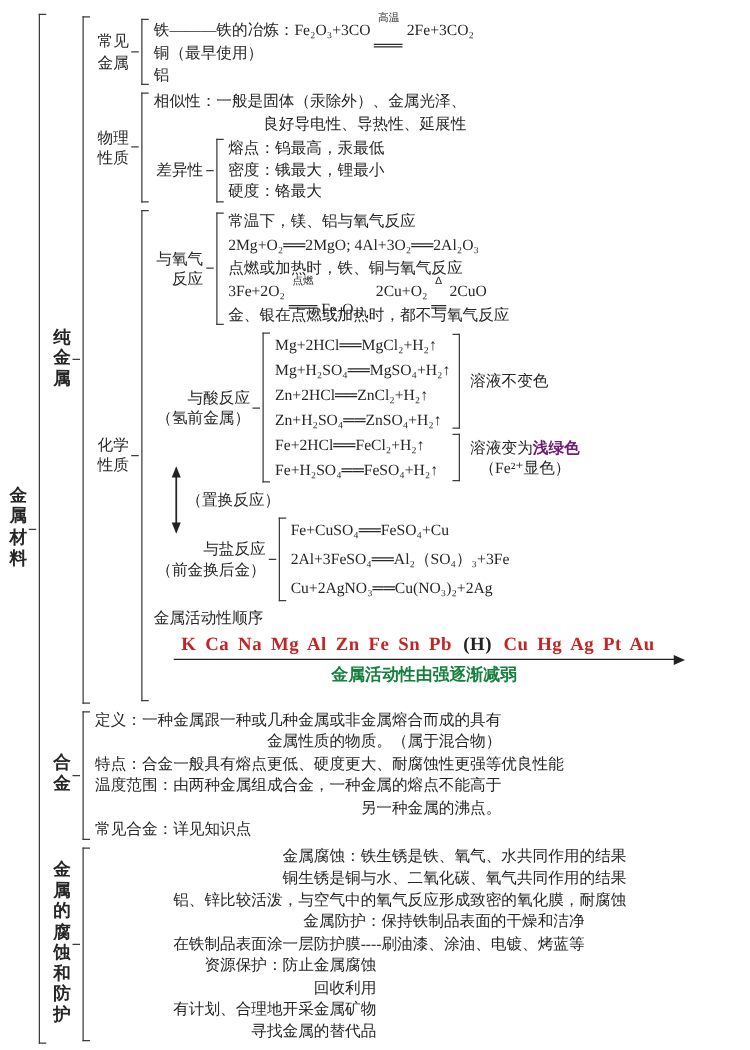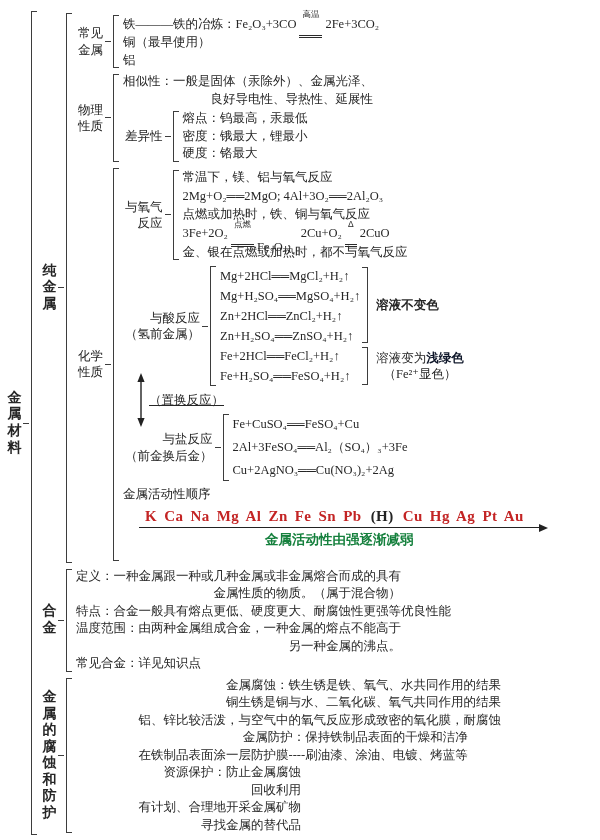--- a/index.html
+++ b/index.html
@@ -24,23 +24,23 @@
   .eq{height:20px;display:flex;align-items:center;font-size:12.5px;white-space:nowrap;}
   .eqs{height:23px;display:flex;align-items:center;font-size:12.5px;white-space:nowrap;}
   
   .cond{display:inline-block;font-size:8.5px;font-weight:400;line-height:1.05;
         font-family:"Liberation Sans","DejaVu Sans",sans-serif;
         border-bottom:3px double #2a2a2a;padding:0 3px 16px 3px;margin:0 3px;vertical-align:-3px;}
   
   .ann{margin-left:4px;white-space:nowrap;}
   .ann2{margin-left:4px;line-height:1.3;white-space:nowrap;}
   .ann2sub{text-align:center;}
-  .green{color:#0f172a;font-weight:700;}
-  
-  .swap-row{height:22px;display:flex;align-items:center;margin-left:12px;position:relative;text-decoration:underline;}
+  .green{color:#701a75;font-weight:700;}
+  
+  .swap-row{height:22px;display:flex;align-items:center;margin-left:12px;position:relative;}
   .dbl-arrow{margin:-16px 2px -16px 0;}
   
   .series-block{display:flex;flex-direction:column;margin:4px 0 13px 16px;}
   .series-text{position:relative;font-weight:700;color:#c32424;font-size:15px;
                letter-spacing:.4px;word-spacing:3px;white-space:nowrap;
                border-bottom:1.6px solid #222;padding:0 16px 2px 6px;}
   .series-text .hblack{color:#222;margin:0 2px;}
   .series-text::after{content:"";position:absolute;right:-8px;bottom:-5.5px;
                border-left:9px solid #222;border-top:4px solid transparent;border-bottom:4px solid transparent;}
   .series-caption{align-self:center;color:#15803d;font-weight:700;font-size:13.5px;margin-top:3px;}
@@ -135,21 +135,21 @@
                 <div class="brL"></div>
                 <div class="kids">
                   <div class="eq">Mg+2HCl══MgCl₂+H₂↑</div>
                   <div class="eq">Mg+H₂SO₄══MgSO₄+H₂↑</div>
                   <div class="eq">Zn+2HCl══ZnCl₂+H₂↑</div>
                   <div class="eq">Zn+H₂SO₄══ZnSO₄+H₂↑</div>
                   <div class="eq">Fe+2HCl══FeCl₂+H₂↑</div>
                   <div class="eq">Fe+H₂SO₄══FeSO₄+H₂↑</div>
                 </div>
                 <div class="kids">
-                  <div class="row" style="height:80px;font-weight:bold;">
+                  <div class="row" style="height:80px;">
                     <div class="brR"></div>
                     <div class="ann">溶液不变色</div>
                   </div>
                   <div class="row" style="height:42px;">
                     <div class="brR"></div>
                     <div class="ann2">
                       <div><span>溶液变为</span><span class="green">浅绿色</span></div>
                       <div class="ann2sub">（Fe²⁺显色）</div>
                     </div>
                   </div>

